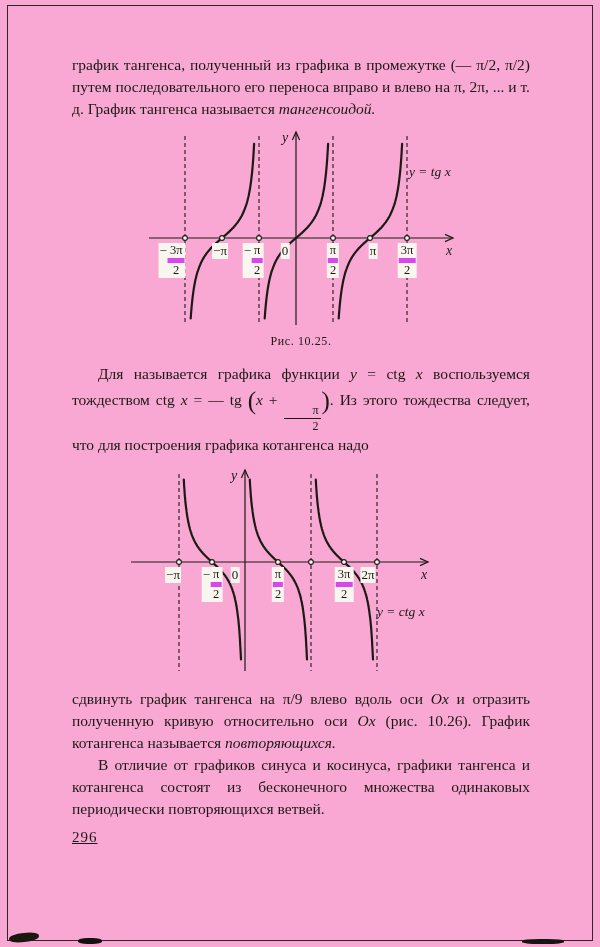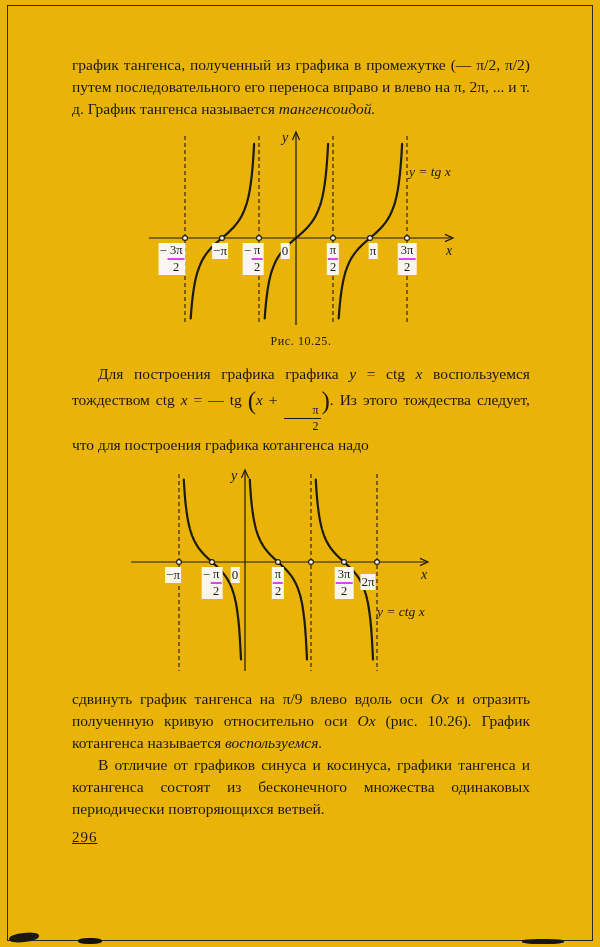--- a/index.html
+++ b/index.html
@@ -1,18 +1,18 @@
 <!DOCTYPE html>
 <html lang="ru"><head>
 <meta charset="utf-8">
 <style>
   html,body { margin:0; padding:0; background:#777; }
   .page {
     width:600px; height:947px; position:relative;
-    background:#eab308; overflow:hidden;
+    background:#f9a8d4; overflow:hidden;
     font-family:"Liberation Serif", serif;
     color:#1b1914;
   }
   .frame {
     position:absolute; left:7px; top:5px; right:7px; bottom:6px;
     border:1.4px solid #2b2923; pointer-events:none;
   }
   .mark-bl {position:absolute;left:9px;bottom:5px;width:30px;height:9px;background:#1a180f;border-radius:50% 40% 50% 40%;transform:rotate(-5deg);}
   .mark-b2 {position:absolute;left:78px;bottom:3px;width:24px;height:6px;background:#14120c;border-radius:40%;}
   .mark-br {position:absolute;right:36px;bottom:3px;width:42px;height:5px;background:#181610;border-radius:40%;}
@@ -38,21 +38,21 @@
 
   .tick {
     position:absolute; transform:translateX(-50%);
     display:flex; align-items:flex-start;
     font-size:13px; line-height:1.05;
     background:#f8f6ef; padding:1px 1px;
     white-space:nowrap;
   }
   .tneg { margin-right:1px; }
   .tfrac { display:flex; flex-direction:column; align-items:center; }
-  .tnum { border-bottom:2px solid #d946ef; padding:0 2px 1px 2px; font-size:12.5px; }
+  .tnum { border-bottom:5px solid #d946ef; padding:0 2px 1px 2px; font-size:12.5px; }
   .tden { padding-top:1px; font-size:12.5px; }
 
   .ifrac {
     display:inline-flex; flex-direction:column; align-items:center;
     font-size:12px; line-height:1.05; vertical-align:-9px; margin:0 1px;
   }
   .inum { border-bottom:1px solid #1b1914; padding:0 2px 1px 2px; }
   .iden { padding-top:1px; }
   .bigparen { font-size:25px; line-height:0; vertical-align:-4px; font-weight:400; }
 
@@ -111,21 +111,21 @@
             </span>
           </div><div class="tick" style="left: 232px; top: 115px;">π</div><div class="tick" style="left: 266px; top: 115px;">
             <span class="tfrac">
               <span class="tnum">3π</span>
               <span class="tden">2</span>
             </span>
           </div></div>
       <figcaption class="figcap">Рис. 10.25.</figcaption>
     </figure>
 
-    <p class="para indent" id="p2"><span>Для построения графика графика </span><span class="ital">y</span><span> = ctg </span><span class="ital">x</span><span> воспользуемся тождеством ctg </span><span class="ital">x</span><span> = — tg </span><span class="bigparen">(</span><span class="ital">x</span><span> + </span><span class="ifrac">
+    <p class="para indent" id="p2"><span>Для называется графика функции </span><span class="ital">y</span><span> = ctg </span><span class="ital">x</span><span> воспользуемся тождеством ctg </span><span class="ital">x</span><span> = — tg </span><span class="bigparen">(</span><span class="ital">x</span><span> + </span><span class="ifrac">
           <span class="inum">π</span>
           <span class="iden">2</span>
         </span><span class="bigparen">)</span><span>. Из этого тождества следует, что для построения графика котангенса надо</span></p>
 
     <figure class="fig">
       <div class="plot" id="fig2-plot">
         <svg id="fig2-svg" width="320" height="210" viewBox="0 0 320 210">
             <line x1="56" y1="8" x2="56" y2="205" stroke="#1c1a15" stroke-width="1.1" stroke-dasharray="4 3"></line>
             <line x1="188" y1="8" x2="188" y2="205" stroke="#1c1a15" stroke-width="1.1" stroke-dasharray="4 3"></line>
             <line x1="254" y1="8" x2="254" y2="205" stroke="#1c1a15" stroke-width="1.1" stroke-dasharray="4 3"></line>
@@ -155,24 +155,24 @@
           </div><div class="tick" style="left: 112px; top: 101px;">0</div><div class="tick" style="left: 155px; top: 101px;">
             <span class="tfrac">
               <span class="tnum">π</span>
               <span class="tden">2</span>
             </span>
           </div><div class="tick" style="left: 221px; top: 101px;">
             <span class="tfrac">
               <span class="tnum">3π</span>
               <span class="tden">2</span>
             </span>
-          </div><div class="tick" style="left: 245px; top: 108px;">2π</div></div>
+          </div><div class="tick" style="left: 245px; top: 101px;">2π</div></div>
     </figure>
 
-    <p class="para" id="p3"><span>сдвинуть график тангенса на π/9 влево вдоль оси </span><span class="ital">Ox</span><span> и отразить полученную кривую относительно оси </span><span class="ital">Ox</span><span> (рис. 10.26). График котангенса называется </span><span class="ital">воспользуемся.</span></p>
+    <p class="para" id="p3"><span>сдвинуть график тангенса на π/9 влево вдоль оси </span><span class="ital">Ox</span><span> и отразить полученную кривую относительно оси </span><span class="ital">Ox</span><span> (рис. 10.26). График котангенса называется </span><span class="ital">повторяющихся.</span></p>
     <p class="para indent" id="p4"><span>В отличие от графиков синуса и косинуса, графики тангенса и котангенса состоят из бесконечного множества одинаковых периодически повторяющихся ветвей.</span></p>
 
     <div class="pageno">296</div>
   </div>
 
   <div class="mark-bl"></div>
   <div class="mark-b2"></div>
   <div class="mark-br"></div>
 </div>
 

